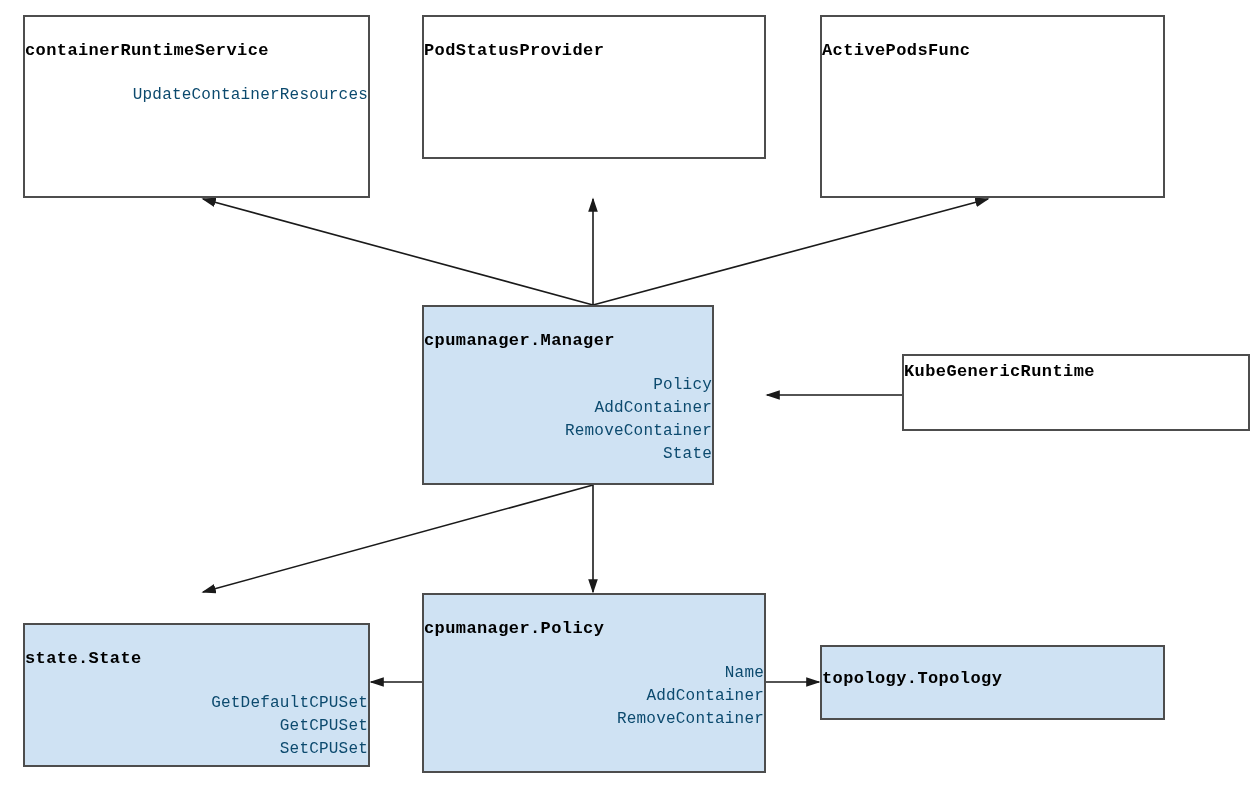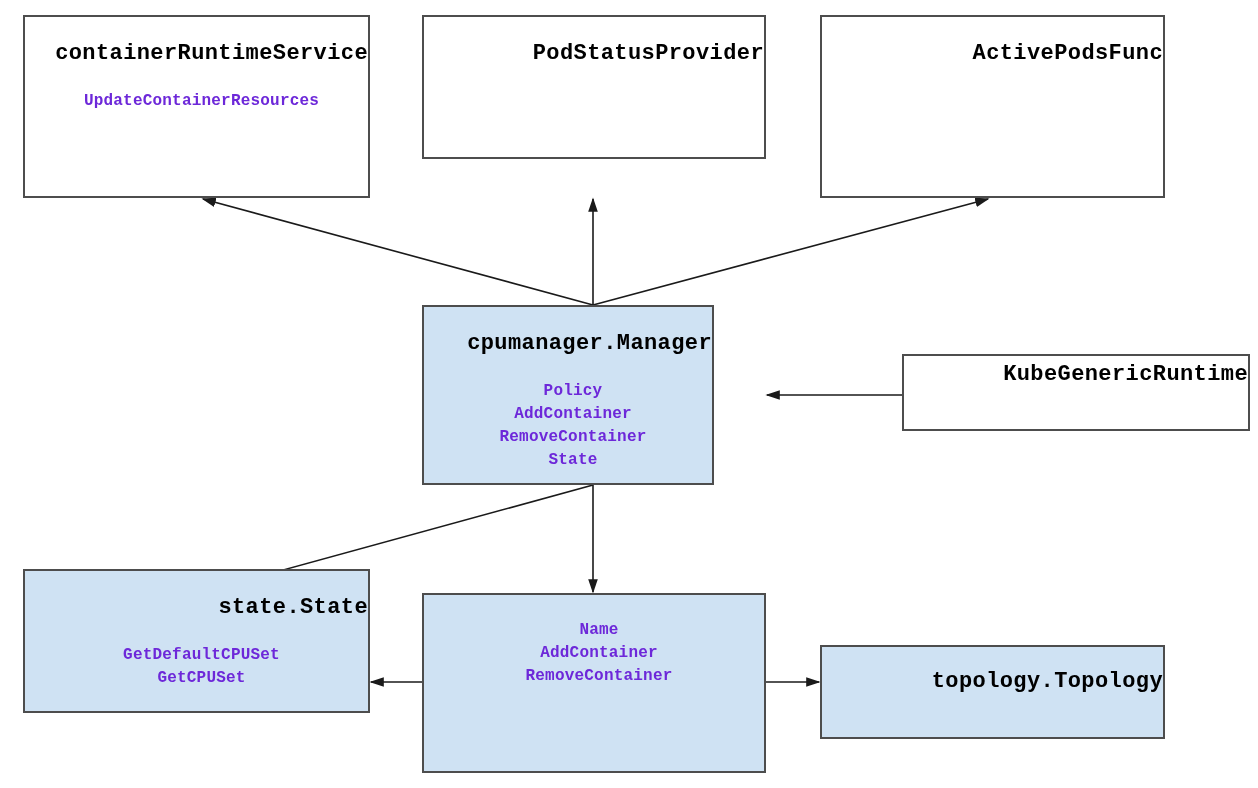--- a/index.html
+++ b/index.html
@@ -32,32 +32,32 @@
     border: 2px solid #4d4d4d;
     background: #ffffff;
     overflow: hidden;
   }
   .node.filled {
     background: #cfe2f3;
   }
   .node-title {
     font-family: "Liberation Mono", "DejaVu Sans Mono", monospace;
     font-weight: bold;
-    font-size: 22px;
+    font-size: 17px;
     color: #000000;
-    text-align: right;
+    text-align: left;
     letter-spacing: 0.4px;
     white-space: nowrap;
   }
   .node-methods {
     font-family: "Liberation Mono", "DejaVu Sans Mono", monospace;
-    font-weight: bold;
+    font-weight: normal;
     font-size: 16px;
-    color: #6d28d9;
-    text-align: center;
+    color: #0c4a6e;
+    text-align: right;
     letter-spacing: 0.2px;
     line-height: 23px;
     white-space: nowrap;
   }
   .node-methods div {
     white-space: nowrap;
   }
 </style>
 </head>
 <body>
@@ -100,32 +100,34 @@
         <div class="node-methods" style="margin-top: 24px; margin-left: 10px;">
           <div>Policy</div>
           <div>AddContainer</div>
           <div>RemoveContainer</div>
           <div>State</div>
         </div>
       </div>
       <div class="node" style="left: 902px; top: 354px; width: 348px; height: 77px;">
         <div class="node-title" style="margin-top: 6px;">KubeGenericRuntime</div>
       </div>
-      <div class="node filled" style="left: 23px; top: 569px; width: 347px; height: 144px;">
+      <div class="node filled" style="left: 23px; top: 623px; width: 347px; height: 144px;">
         <div class="node-title" style="margin-top: 24px;">state.State</div>
         <div class="node-methods" style="margin-top: 24px; margin-left: 10px;">
           <div>GetDefaultCPUSet</div>
           <div>GetCPUSet</div>
+          <div>SetCPUSet</div>
         </div>
       </div>
       <div class="node filled" style="left: 422px; top: 593px; width: 344px; height: 180px;">
+        <div class="node-title" style="margin-top: 24px;">cpumanager.Policy</div>
         <div class="node-methods" style="margin-top: 24px; margin-left: 10px;">
           <div>Name</div>
           <div>AddContainer</div>
           <div>RemoveContainer</div>
         </div>
       </div>
-      <div class="node filled" style="left: 820px; top: 645px; width: 345px; height: 94px;">
+      <div class="node filled" style="left: 820px; top: 645px; width: 345px; height: 75px;">
         <div class="node-title" style="margin-top: 22px;">topology.Topology</div>
       </div>
     </div>
 
 </div>
 
 </body></html>

